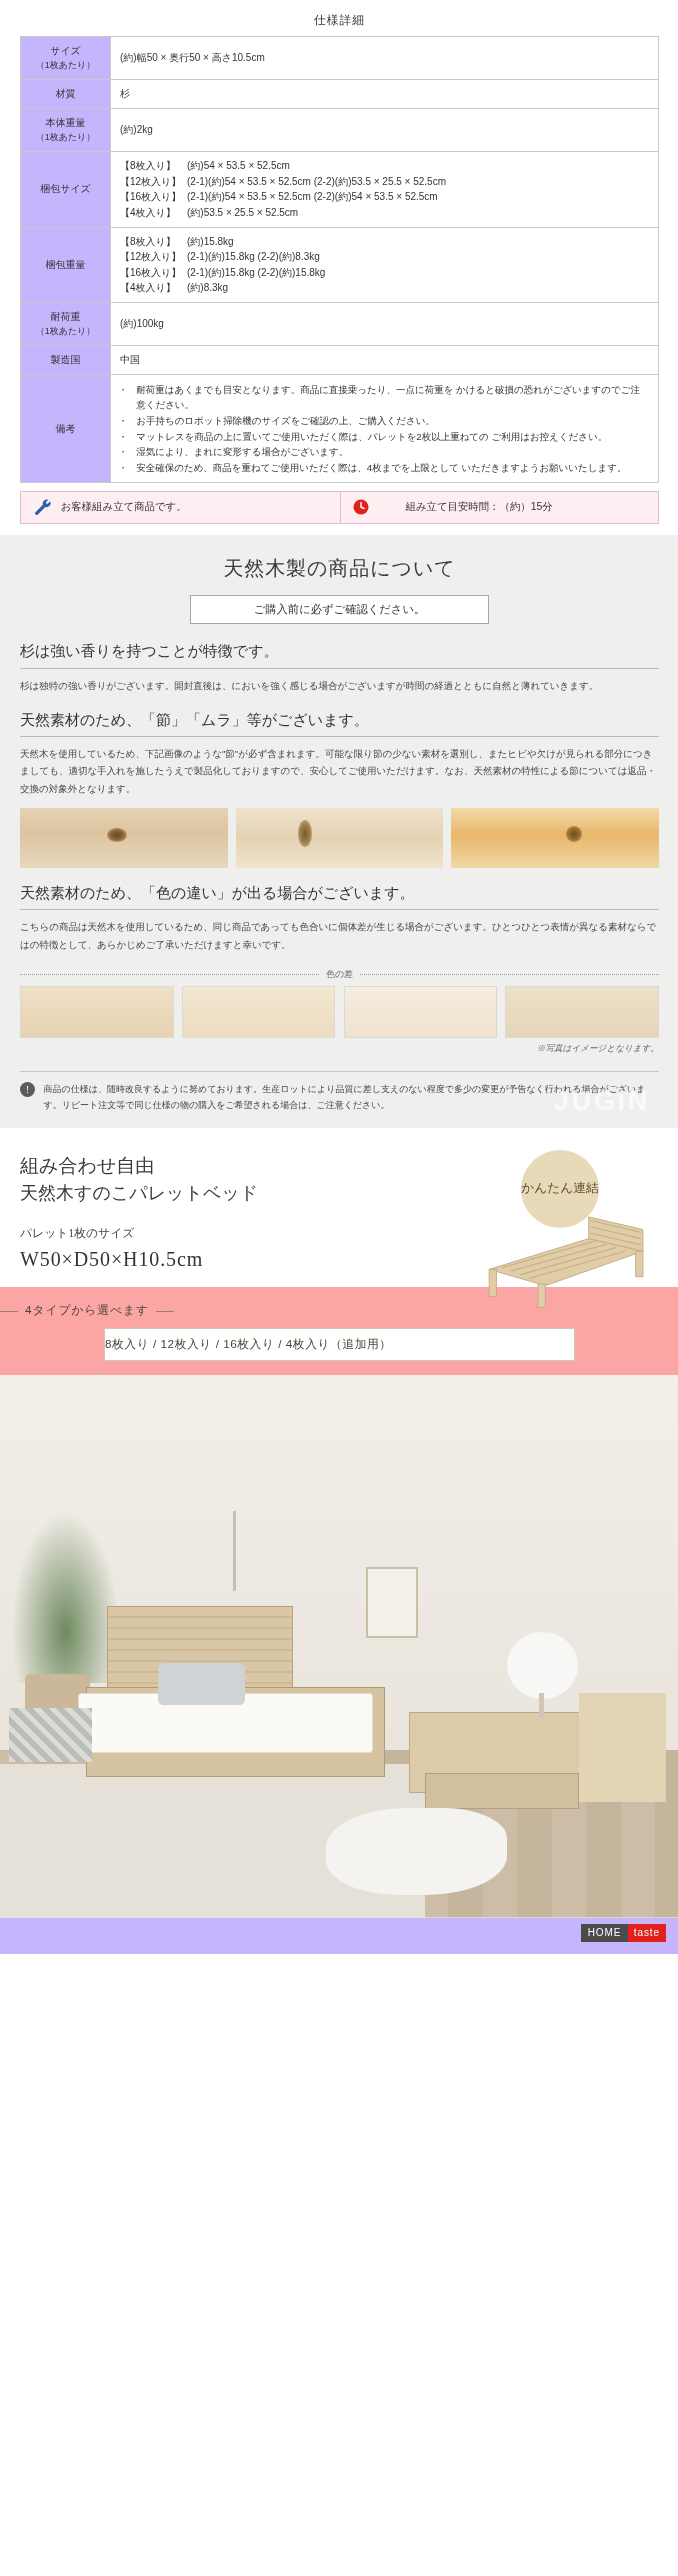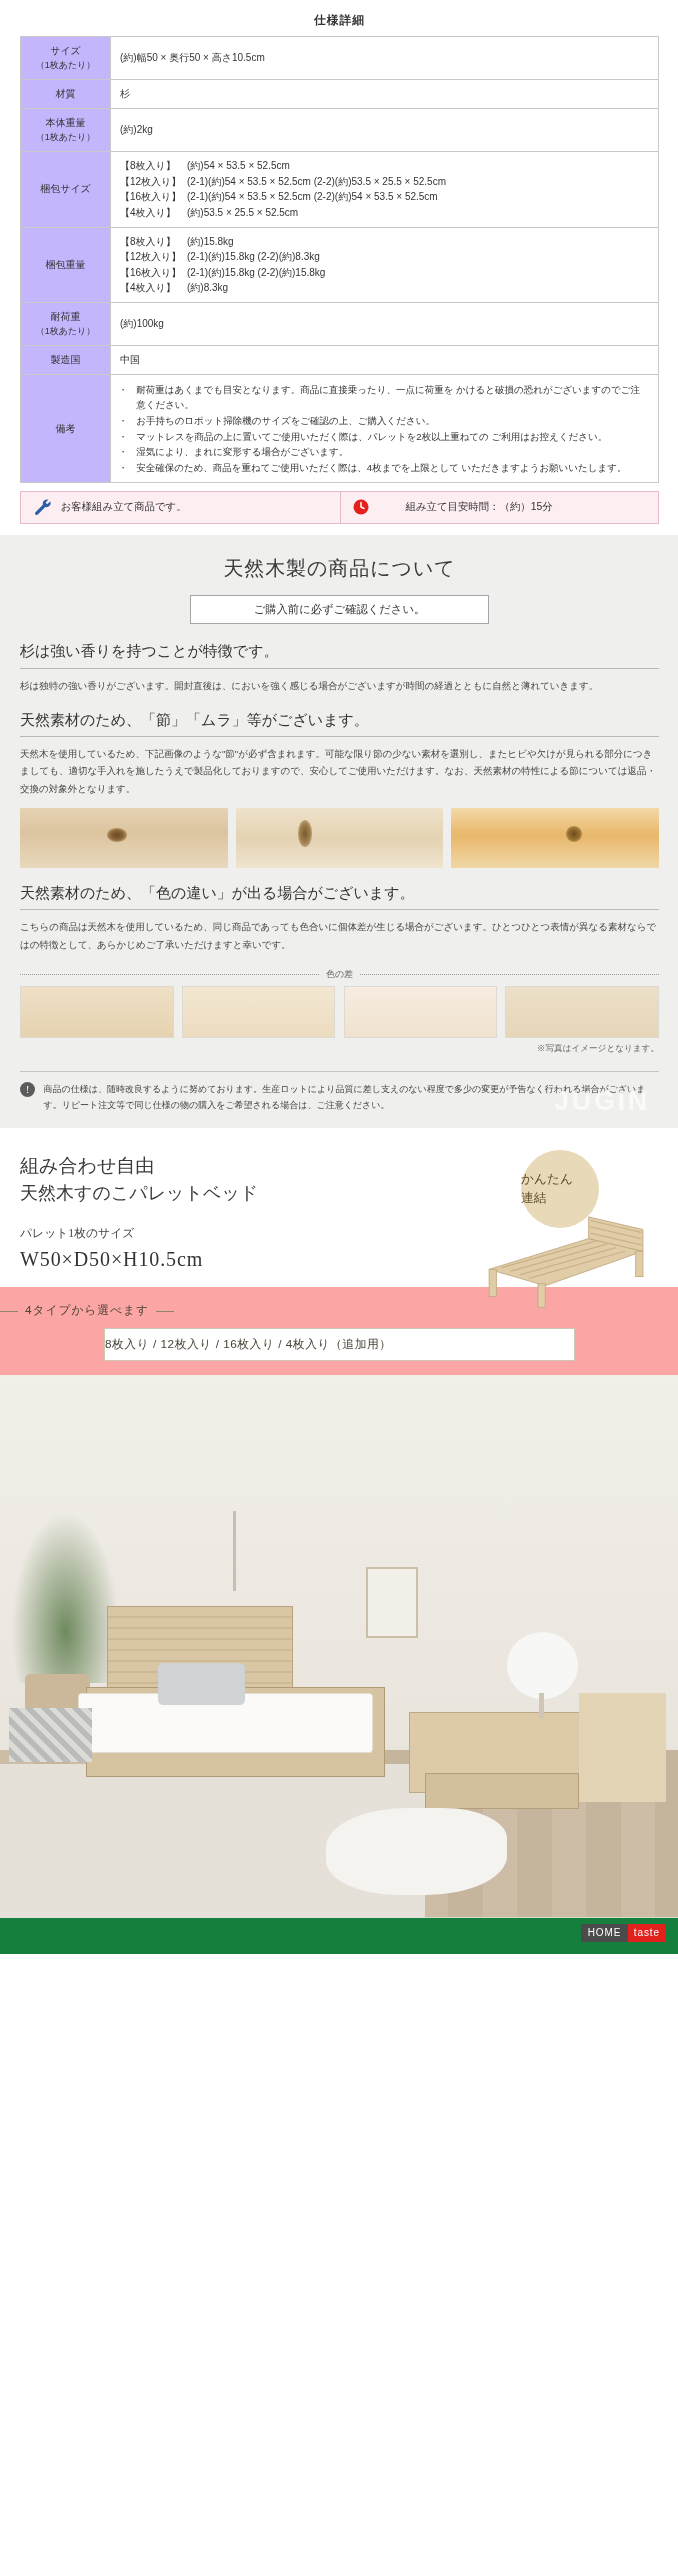--- a/index.html
+++ b/index.html
@@ -14,21 +14,21 @@
   .page { width:679px; position:relative; }
 
   
   .spec-section { padding: 9px 20px 0 20px; }
   .spec-title {
     text-align:center;
     font-size: 11.8px;
     color: #333;
     letter-spacing: 0.9px;
     margin: 3.6px 0 7.2px 0;
-    font-weight: bold;
+    font-weight: normal;
   }
   table.spec {
     width: 100%;
     border-collapse: collapse;
     table-layout: fixed;
   }
   table.spec th, table.spec td {
     border: 0.9px solid #c9c9c9;
     font-size: 10px;
     font-weight: normal;
@@ -167,21 +167,21 @@
     content:"";
     position:absolute; left:0; right:0; top:50%;
     border-top: 0.9px dotted #9a9a98;
   }
   .color-swatches { display:flex; gap: 8.1px; }
   .color-swatches .sw { flex:1 1 25%; height: 52px; border:0.9px solid #ddd9d0;}
   .sw1 { background: linear-gradient(180deg,#efe0c6,#e5d2b0); }
   .sw2 { background: linear-gradient(180deg,#f3e7d2,#ecdcc0); }
   .sw3 { background: linear-gradient(180deg,#f6ece0,#f1e2cf); }
   .sw4 { background: linear-gradient(180deg,#ece0c8,#e6d6b8); }
-  .photo-note { text-align:right; font-size: 8.6px; color:#666; margin-top:4.5px;}
+  .photo-note { text-align:right; font-size: 8.6px; color:#666; margin-top:4.5px;font-style:italic;}
 
   .disclaimer {
     display:flex;
     gap: 8.1px;
     align-items: flex-start;
     border-top: 0.9px solid #c5c5c3;
     margin-top: 12.7px;
     padding-top: 10px;
     position: relative;
   }
@@ -228,22 +228,22 @@
     font-family: "Liberation Serif", serif;
     letter-spacing: 0.9px;
   }
   .badge-easy {
     position: absolute;
     right: 60px; top: -1.8px;
     width: 78px; height: 78px;
     border-radius: 50%;
     background: #e8d9b8;
     color: #5a4a28;
-    display:flex; flex-direction:column;
-    align-items:flex-start; justify-content:center;
+    display:flex; flex-direction:row;
+    align-items:center; justify-content:center;
     font-size: 12.7px; line-height:1.5;
     font-family: "Liberation Serif", serif;
   }
   .pallet-art {
     position:absolute; right: 7.2px; top: 52px;
     width: 190px; height: 109px;
   }
 
   
   .types {
@@ -303,21 +303,21 @@
   .plant-pot { position:absolute; left: 25px; top: 299px; width: 65px; height: 52px; background:#cbb89a; border-radius:5.4px;}
   .plant { position:absolute; left: 11px; top: 136px; width: 109px; height: 172px;
       background: radial-gradient(ellipse at 50% 70%, #6f8a5f 0%, rgba(111,138,95,0.0) 70%);}
   .frame { position:absolute; left: 366px; top: 192px; width: 52px; height: 71px; background:#f3f0e9; border:2.7px solid #cbbfa6;}
   .fur { position:absolute; left: 326px; top: 433px; width: 181px; height: 87px; background:#f5f3ef; border-radius: 45% 35% 45% 40%;}
   .hook { position:absolute; left: 233px; top: 136px; width: 2.7px; height: 80px; background:#c9bfae;}
 
   
   .footer {
     height: 36px;
-    background: #15803d;
+    background: #c4b5fd;
     position: relative;
   }
   .logo {
     position: absolute; right: 12.7px; top: 5.4px;
     display:flex; align-items:center;
   }
   .logo .home { background:#4b4b4b; color:#fff; font-size: 10px; padding: 3.6px 6.3px; letter-spacing:0.9px;}
   .logo .taste { background:#e2211c; color:#fff; font-size: 10px; padding: 3.6px 6.3px; letter-spacing:0.9px;}
 </style>
 </head>

